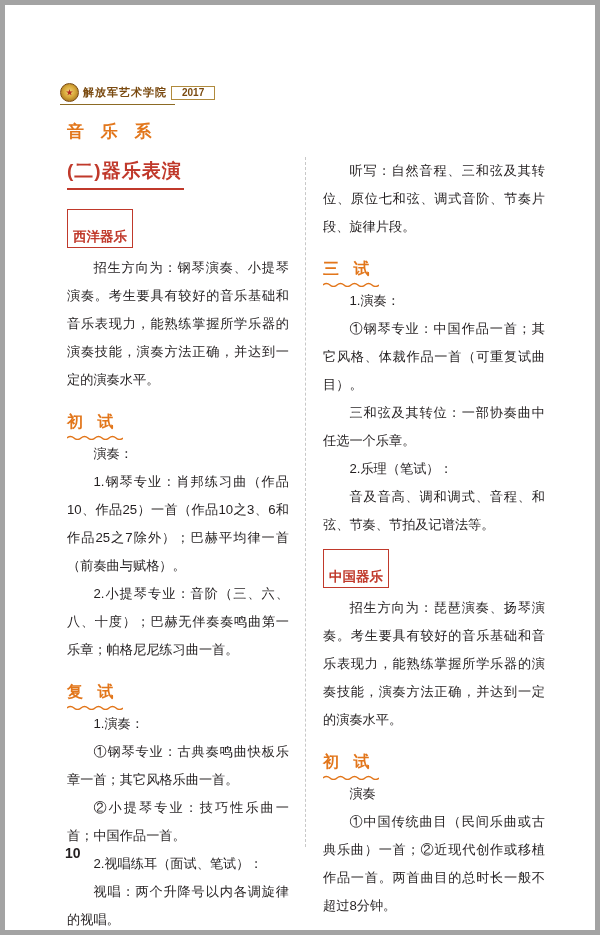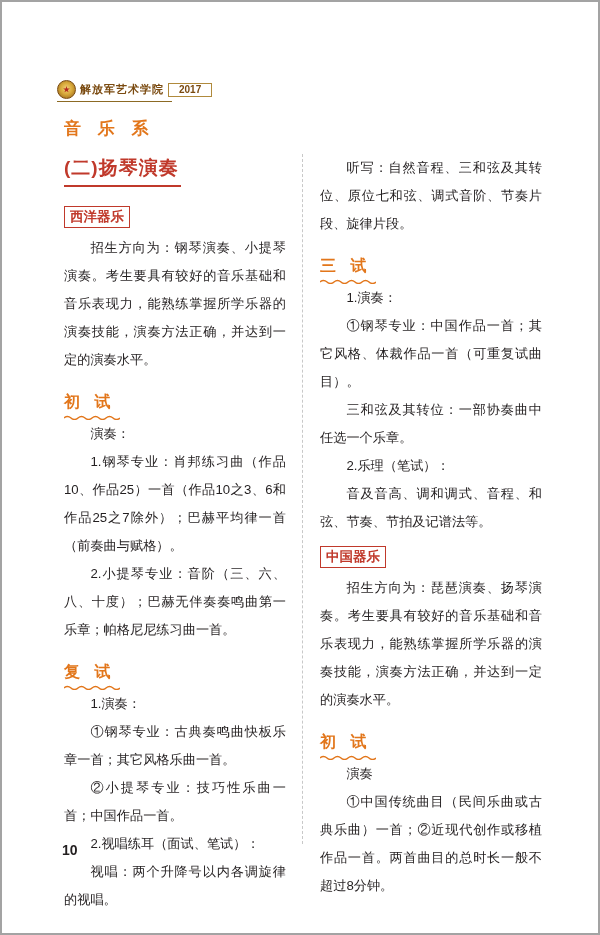--- a/index.html
+++ b/index.html
@@ -13,21 +13,21 @@
     font-family: "Liberation Sans", sans-serif;
     color: #231f20;
     position: relative;
     overflow: hidden;
   }
   .page {
     position: relative;
     width: 600px;
     height: 935px;
     box-sizing: border-box;
-    border: 2px solid #a3a3a3;
+    border: 5px solid #a3a3a3;
   }
 
   
   .logo-bar {
     position: absolute;
     left: 55px;
     top: 78px;
     display: flex;
     align-items: center;
     gap: 4px;
@@ -126,21 +126,21 @@
     height: 2px;
     background: #c0392b;
   }
 
   .h-tag {
     display: inline-block;
     font-size: 13.5px;
     font-weight: bold;
     color: #c0392b;
     border: 1px solid #c0392b;
-    padding: 1px 5px 2px 5px;
+    padding: 18px 5px 2px 5px;
     line-height: 17px;
     margin: 10px 0 6px 0;
   }
 
   .h-stage {
     font-size: 16px;
     font-weight: bold;
     color: #e2761b;
     letter-spacing: 5px;
     margin: 14px 16px 4px 0;
@@ -184,21 +184,21 @@
     <span class="logo-year">2017</span>
   </div>
   <div class="logo-rule"></div>
 
   <div class="dept-title">音 乐 系</div>
 
   <div class="divider"></div>
 
   <div class="col col-left">
 
-    <div class="h-main">(二)扬琴演奏</div>
+    <div class="h-main">(二)器乐表演</div>
 
     <div><span class="h-tag">西洋器乐</span></div>
 
     <p class="para">招生方向为：钢琴演奏、小提琴演奏。考生要具有较好的音乐基础和音乐表现力，能熟练掌握所学乐器的演奏技能，演奏方法正确，并达到一定的演奏水平。</p>
 
     <div class="h-stage">
       <span>初 试</span>
       <span class="wave">
         <svg width="56" height="5" viewBox="0 0 56 5">
             <path d="M0 3 Q3.5 0 7 3 T14 3 T21 3 T28 3 T35 3 T42 3 T49 3 T56 3" fill="none" stroke="#e2761b" stroke-width="1.4"></path>

